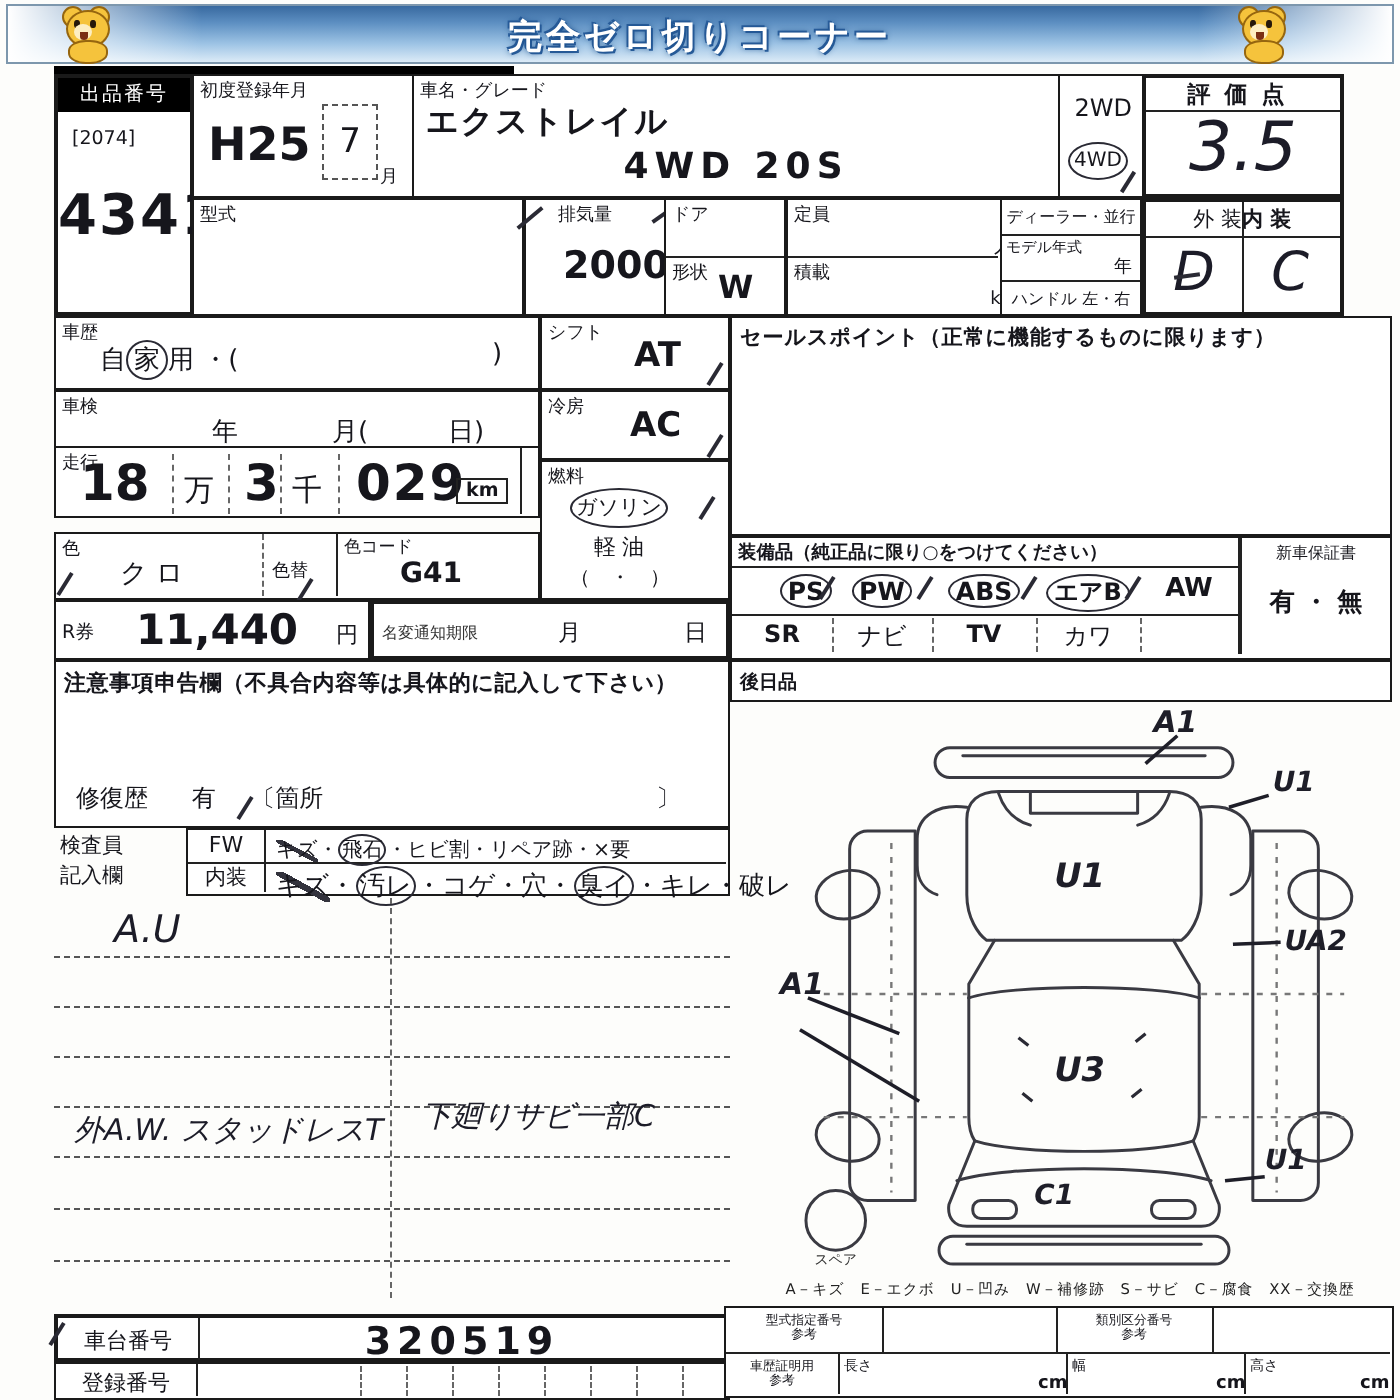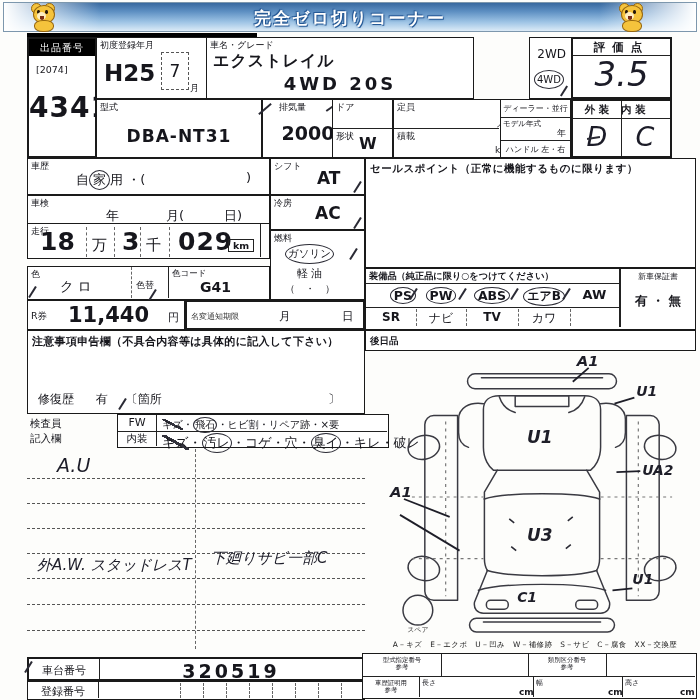--- a/index.html
+++ b/index.html
@@ -77,41 +77,40 @@
   <div class="abs bignum" style="top:52px;width:100%;text-align:center;font-size:28px;letter-spacing:1px;">4341</div>
 </div>
 
 <div class="box" style="left:96px;top:37px;width:111px;height:62px;">
   <span class="tag">初度登録年月</span>
   <div class="abs bignum" style="left:7px;top:22px;font-size:23px;">H25</div>
   <div class="dashedbox" style="left:64px;top:14px;width:28px;height:38px;font-size:17px;line-height:36px;">7</div>
   <div class="abs" style="left:93px;top:44px;font-size:9px;">月</div>
 </div>
 
-<div class="box" style="left:206px;top:37px;width:268px;height:62px;">
+<div class="box" style="left:206px;top:37px;width:324px;height:62px;">
   <span class="tag">車名・グレード</span>
   <div class="abs bignum" style="left:6px;top:13px;font-size:16px;letter-spacing:1px;">エクストレイル</div>
   <div class="abs bignum" style="left:0;top:35px;width:100%;text-align:center;font-size:18px;letter-spacing:3px;">4WD 20S</div>
 </div>
 
 <div class="box" style="left:529px;top:37px;width:43px;height:62px;">
   <div class="abs" style="right:5px;top:9px;font-size:12px;">2WD</div>
   <div class="abs" style="left:4px;top:30px;">
     <span class="circ" style="font-size:10px;padding:3px 2px;">4WD</span>
   </div>
 </div>
 
 <div class="box" style="left:571px;top:37px;width:101px;height:62px;border-width:2.4px;">
   <div class="abs" style="left:0;top:1px;width:100%;height:15px;text-align:center;font-size:11.5px;font-weight:bold;letter-spacing:7px;border-bottom:1.4px solid #222;">評価点</div>
   <div class="abs hand" style="left:0;top:15px;width:100%;text-align:center;font-size:34px;">3.5</div>
 </div>
 
 <div class="box" style="left:96px;top:99px;width:166px;height:59px;">
   <span class="tag">型式</span>
-  <div class="abs bignum" style="left:0;top:26px;width:100%;text-align:center;font-size:17px;letter-spacing:1px;">DBA-NT31</div>
 </div>
 
 <div class="box" style="left:262px;top:99px;width:92px;height:59px;">
   <span class="tag" style="left:16px;">排気量</span>
   <div class="abs bignum" style="left:0;top:22px;width:100%;text-align:center;font-size:19px;">2000</div>
   <div class="abs" style="right:4px;bottom:2px;font-size:9.5px;">cc</div>
   <div class="tick" style="left:-6px;top:8px;width:16px;transform:rotate(-40deg);"></div>
   <div class="tick" style="left:62px;top:6px;width:14px;transform:rotate(-35deg);"></div>
 </div>
 
@@ -133,34 +132,34 @@
 <div class="box" style="left:500px;top:99px;width:71px;height:59px;">
   <div class="abs" style="left:0;top:3px;width:100%;text-align:center;font-size:8px;">ディーラー・並行</div>
   <div class="sep-h" style="left:0;top:17px;width:69px;border-top-width:1px;"></div>
   <div class="abs" style="left:2px;top:20px;font-size:7.5px;width:40px;line-height:8.5px;">モデル年式</div>
   <div class="abs" style="right:4px;top:27px;font-size:9px;">年</div>
   <div class="sep-h" style="left:0;top:40px;width:69px;border-top-width:1px;"></div>
   <div class="abs" style="left:0;top:44px;width:100%;text-align:center;font-size:8px;">ハンドル 左・右</div>
 </div>
 
 <div class="box" style="left:571px;top:99px;width:101px;height:59px;border-width:2.4px;">
-  <div class="abs" style="left:0;top:2px;width:48px;text-align:center;font-size:10.5px;font-weight:bold;">外 装</div>
+  <div class="abs" style="left:0;top:2px;width:48px;text-align:right;font-size:10.5px;font-weight:normal;">外 装</div>
   <div class="abs" style="left:48px;top:2px;width:48px;text-align:left;font-size:10.5px;font-weight:bold;">内 装</div>
   <div class="sep-h" style="left:0;top:17px;width:97px;"></div>
   <div class="sep-v" style="left:48px;top:0;height:55px;"></div>
   <div class="abs hand" style="left:0;top:20px;width:48px;text-align:center;font-size:27px;">D</div>
   <div class="abs" style="left:588px;"></div>
   <div class="abs hand" style="left:48px;top:20px;width:48px;text-align:center;font-size:27px;">C</div>
 </div>
 <div class="tick" style="left:587px;top:137px;width:13px;transform:rotate(-8deg);"></div>
 <div class="tick" style="left:558px;top:90px;width:12px;"></div>
 
 <div class="box" style="left:27px;top:158px;width:243px;height:37px;">
   <span class="tag">車歴</span>
-  <div class="abs" style="left:48px;top:11px;font-size:13px;">
+  <div class="abs" style="left:22px;top:11px;font-size:13px;">
     <span>自</span><span class="circ">家</span><span>用 ・(</span>
   </div>
   <div class="abs" style="left:218px;top:11px;font-size:13px;">)</div>
 </div>
 <div class="box" style="left:270px;top:158px;width:95px;height:37px;">
   <span class="tag">シフト</span>
   <div class="abs bignum" style="left:46px;top:9px;font-size:17px;">AT</div>
   <div class="tick" style="left:80px;top:27px;"></div>
 </div>
 
@@ -231,21 +230,21 @@
     <span style="margin-left:14px;">〔箇所</span>
   </div>
   <div class="abs" style="left:300px;top:60px;font-size:12px;">〕</div>
   <div class="tick" style="left:88px;top:72px;"></div>
 </div>
 
 <div class="abs" style="left:30px;top:416px;font-size:10.5px;line-height:15px;">
   <div>検査員</div>
   <div>記入欄</div>
 </div>
-<div class="box" style="left:93px;top:414px;width:272px;height:34px;margin-left:24px;">
+<div class="box" style="left:93px;top:414px;width:272px;height:34px;">
   <div class="sep-v" style="left:38px;top:0;height:31px;"></div>
   <div class="sep-h" style="left:0;top:15.5px;width:269px;"></div>
   <div class="abs" style="left:0;top:1px;width:38px;text-align:center;font-size:11px;">FW</div>
   <div class="abs" style="left:44px;top:2px;font-size:10.2px;white-space:nowrap;">
     <span class="strike">キズ</span><span>・</span><span class="circ-s">飛石</span><span>・</span><span>ヒビ割</span><span>・</span><span>リペア跡</span><span>・</span><span>×要</span>
   </div>
   <div class="abs" style="left:0;top:17px;width:38px;text-align:center;font-size:10.5px;">内装</div>
   <div class="abs" style="left:44px;top:18px;font-size:13px;white-space:nowrap;">
     <span class="strike">キズ</span><span>・</span><span class="circ-s">汚レ</span><span>・</span><span>コゲ</span><span>・</span><span>穴</span><span>・</span><span class="circ-s">臭イ</span><span>・</span><span>キレ</span><span>・</span><span>破レ</span>
   </div>

